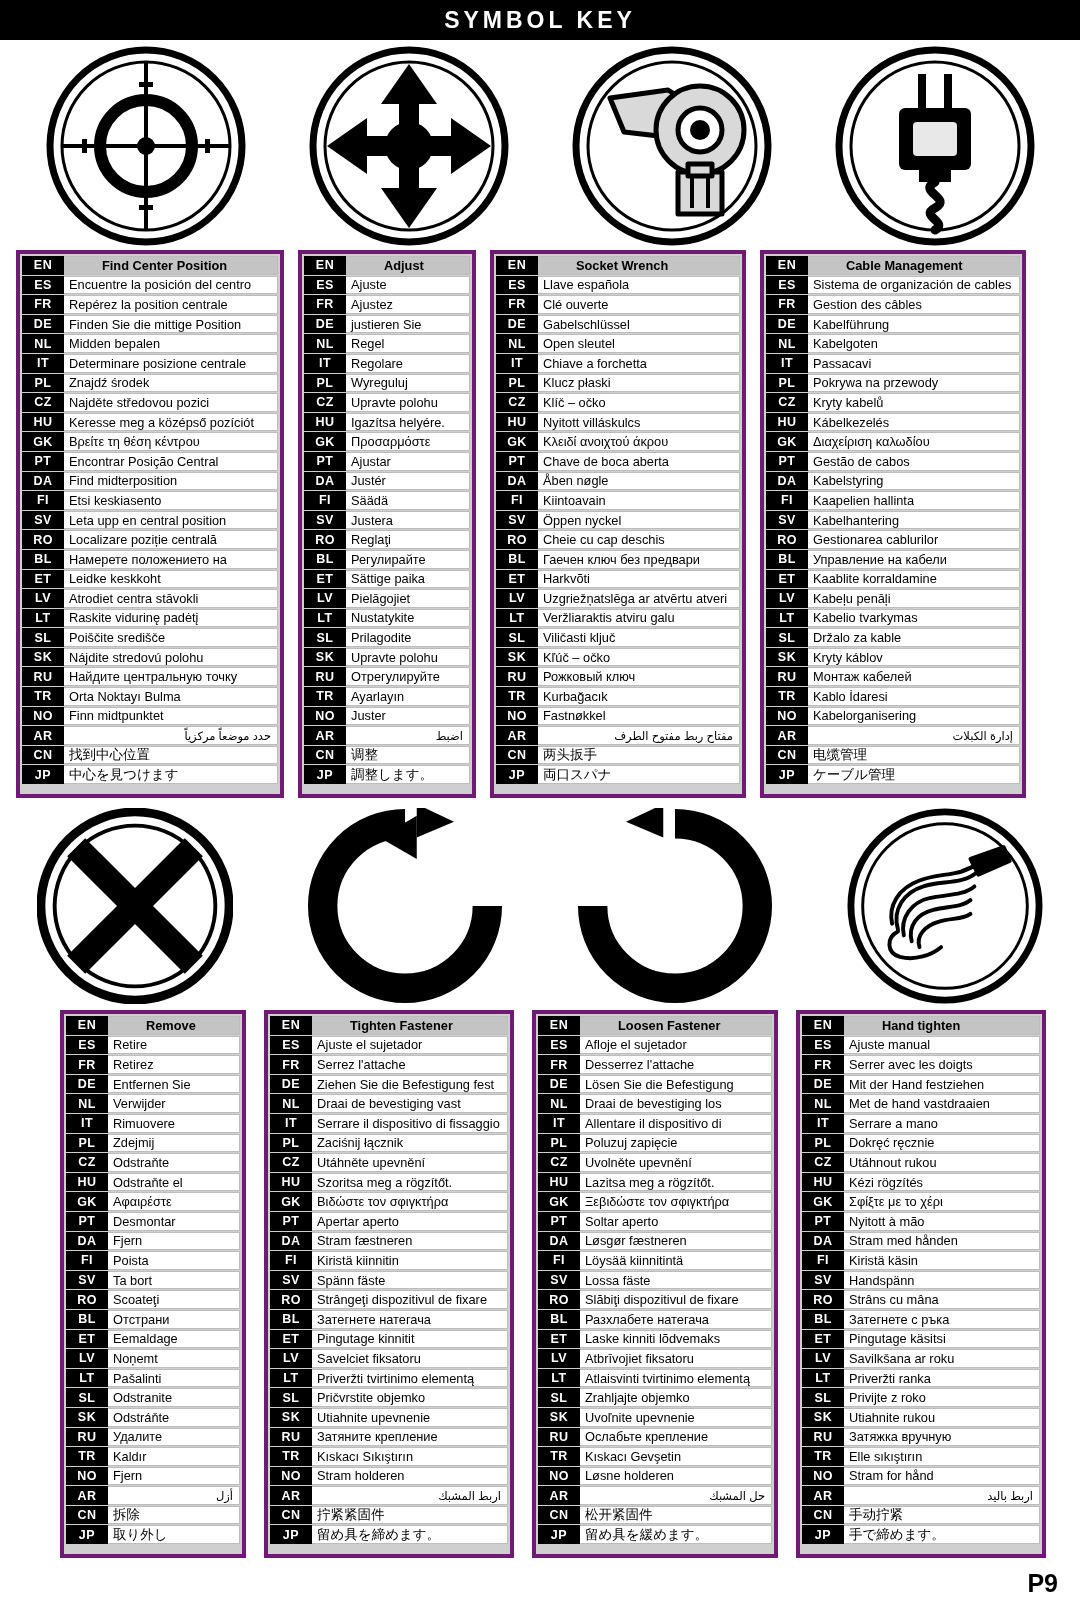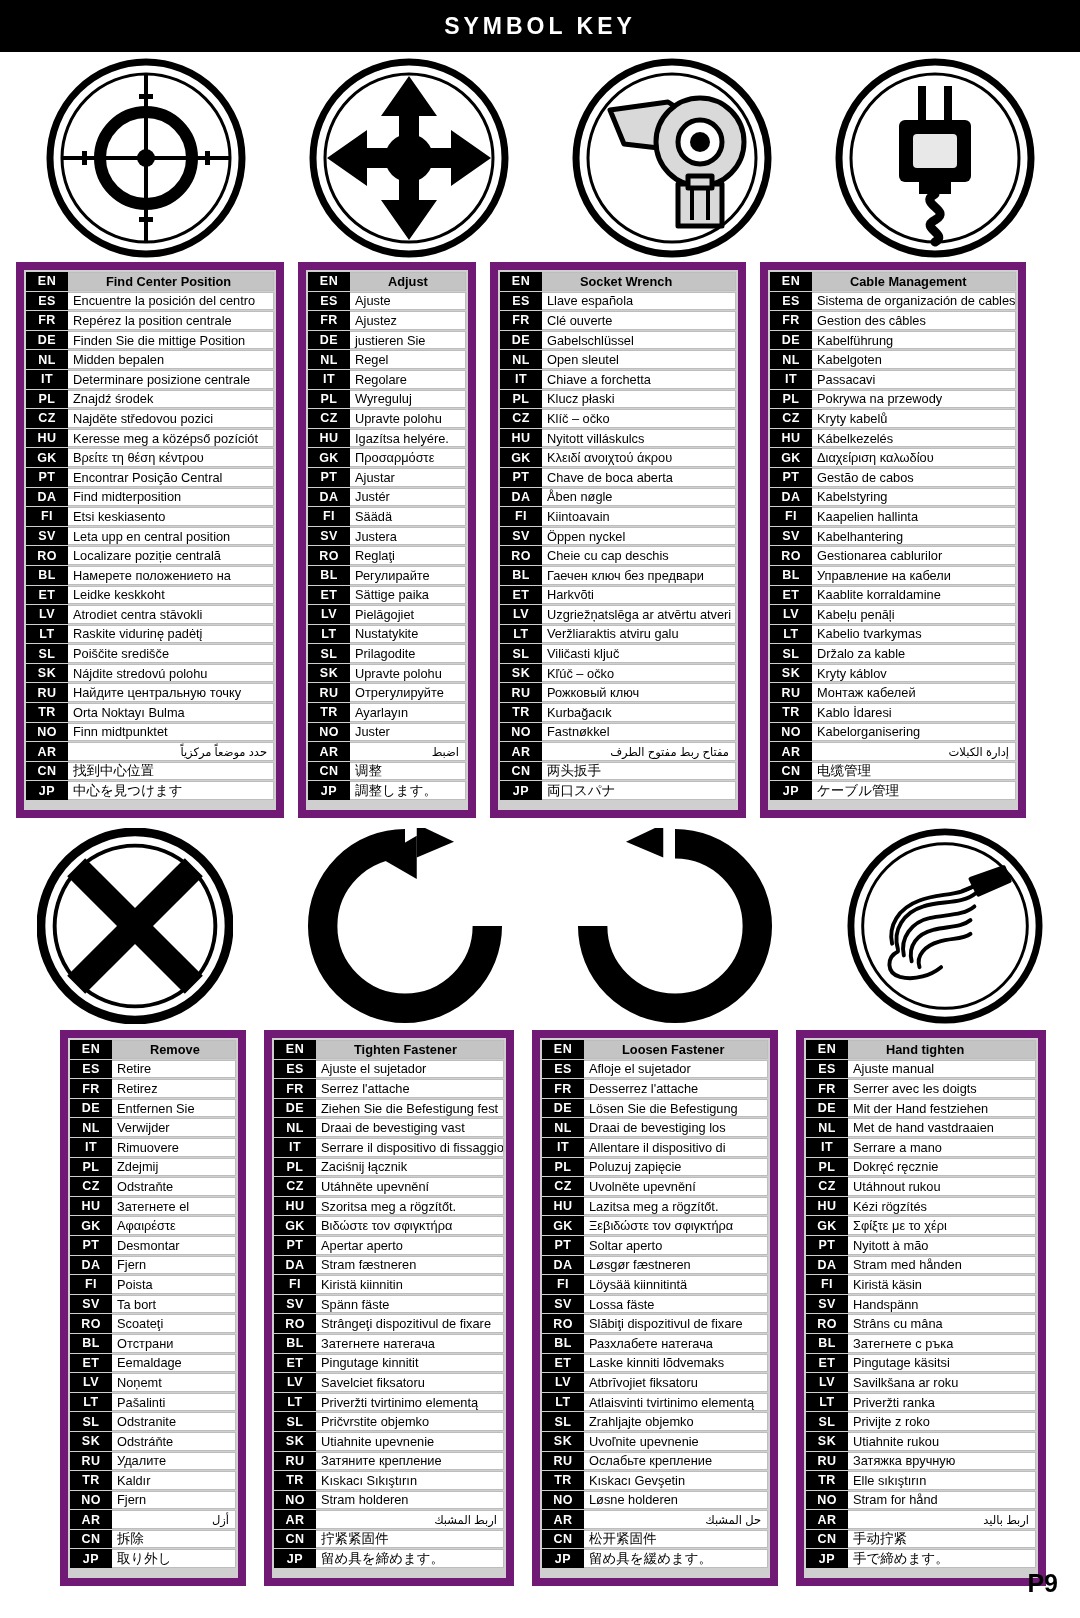--- a/index.html
+++ b/index.html
@@ -6,21 +6,21 @@
   body{
     width:1080px;height:1618px;
     background:#ffffff;
     font-family:"Liberation Sans","DejaVu Sans",sans-serif;
     -webkit-font-smoothing:none;
     overflow:hidden;
     position:relative;
   }
   
   .header-bar{
-    height:52px;
+    height:40px;
     background:#000000;
     color:#ffffff;
     display:flex;align-items:center;justify-content:center;
     letter-spacing:4px;
     font-size:23px;
     font-weight:bold;
   }
   
   .symbol-row{
     display:flex;
@@ -38,21 +38,21 @@
   .sym-svg{display:block;}
   
   .tables-row{
     display:flex;
     align-items:flex-start;
     padding:0 16px;
     box-sizing:border-box;
     gap:14px;
   }
   .lang-table{
-    border:8px solid #701a75;
+    border:4px solid #701a75;
     background:#cfcfcf;
     padding:2px;
     box-sizing:border-box;
     flex:0 0 auto;
   }
   .lang-row{
     display:flex;
     align-items:stretch;
     margin-bottom:1px;
     height:18.6px;
@@ -718,21 +718,21 @@
       <div class="lang-row">
         <div class="lang-code">PL</div>
         <div class="lang-text">Zdejmij</div>
       </div>
       <div class="lang-row">
         <div class="lang-code">CZ</div>
         <div class="lang-text">Odstraňte</div>
       </div>
       <div class="lang-row">
         <div class="lang-code">HU</div>
-        <div class="lang-text">Затегнете el</div>
+        <div class="lang-text">Odstraňte el</div>
       </div>
       <div class="lang-row">
         <div class="lang-code">GK</div>
         <div class="lang-text">Αφαιρέστε</div>
       </div>
       <div class="lang-row">
         <div class="lang-code">PT</div>
         <div class="lang-text">Desmontar</div>
       </div>
       <div class="lang-row">

